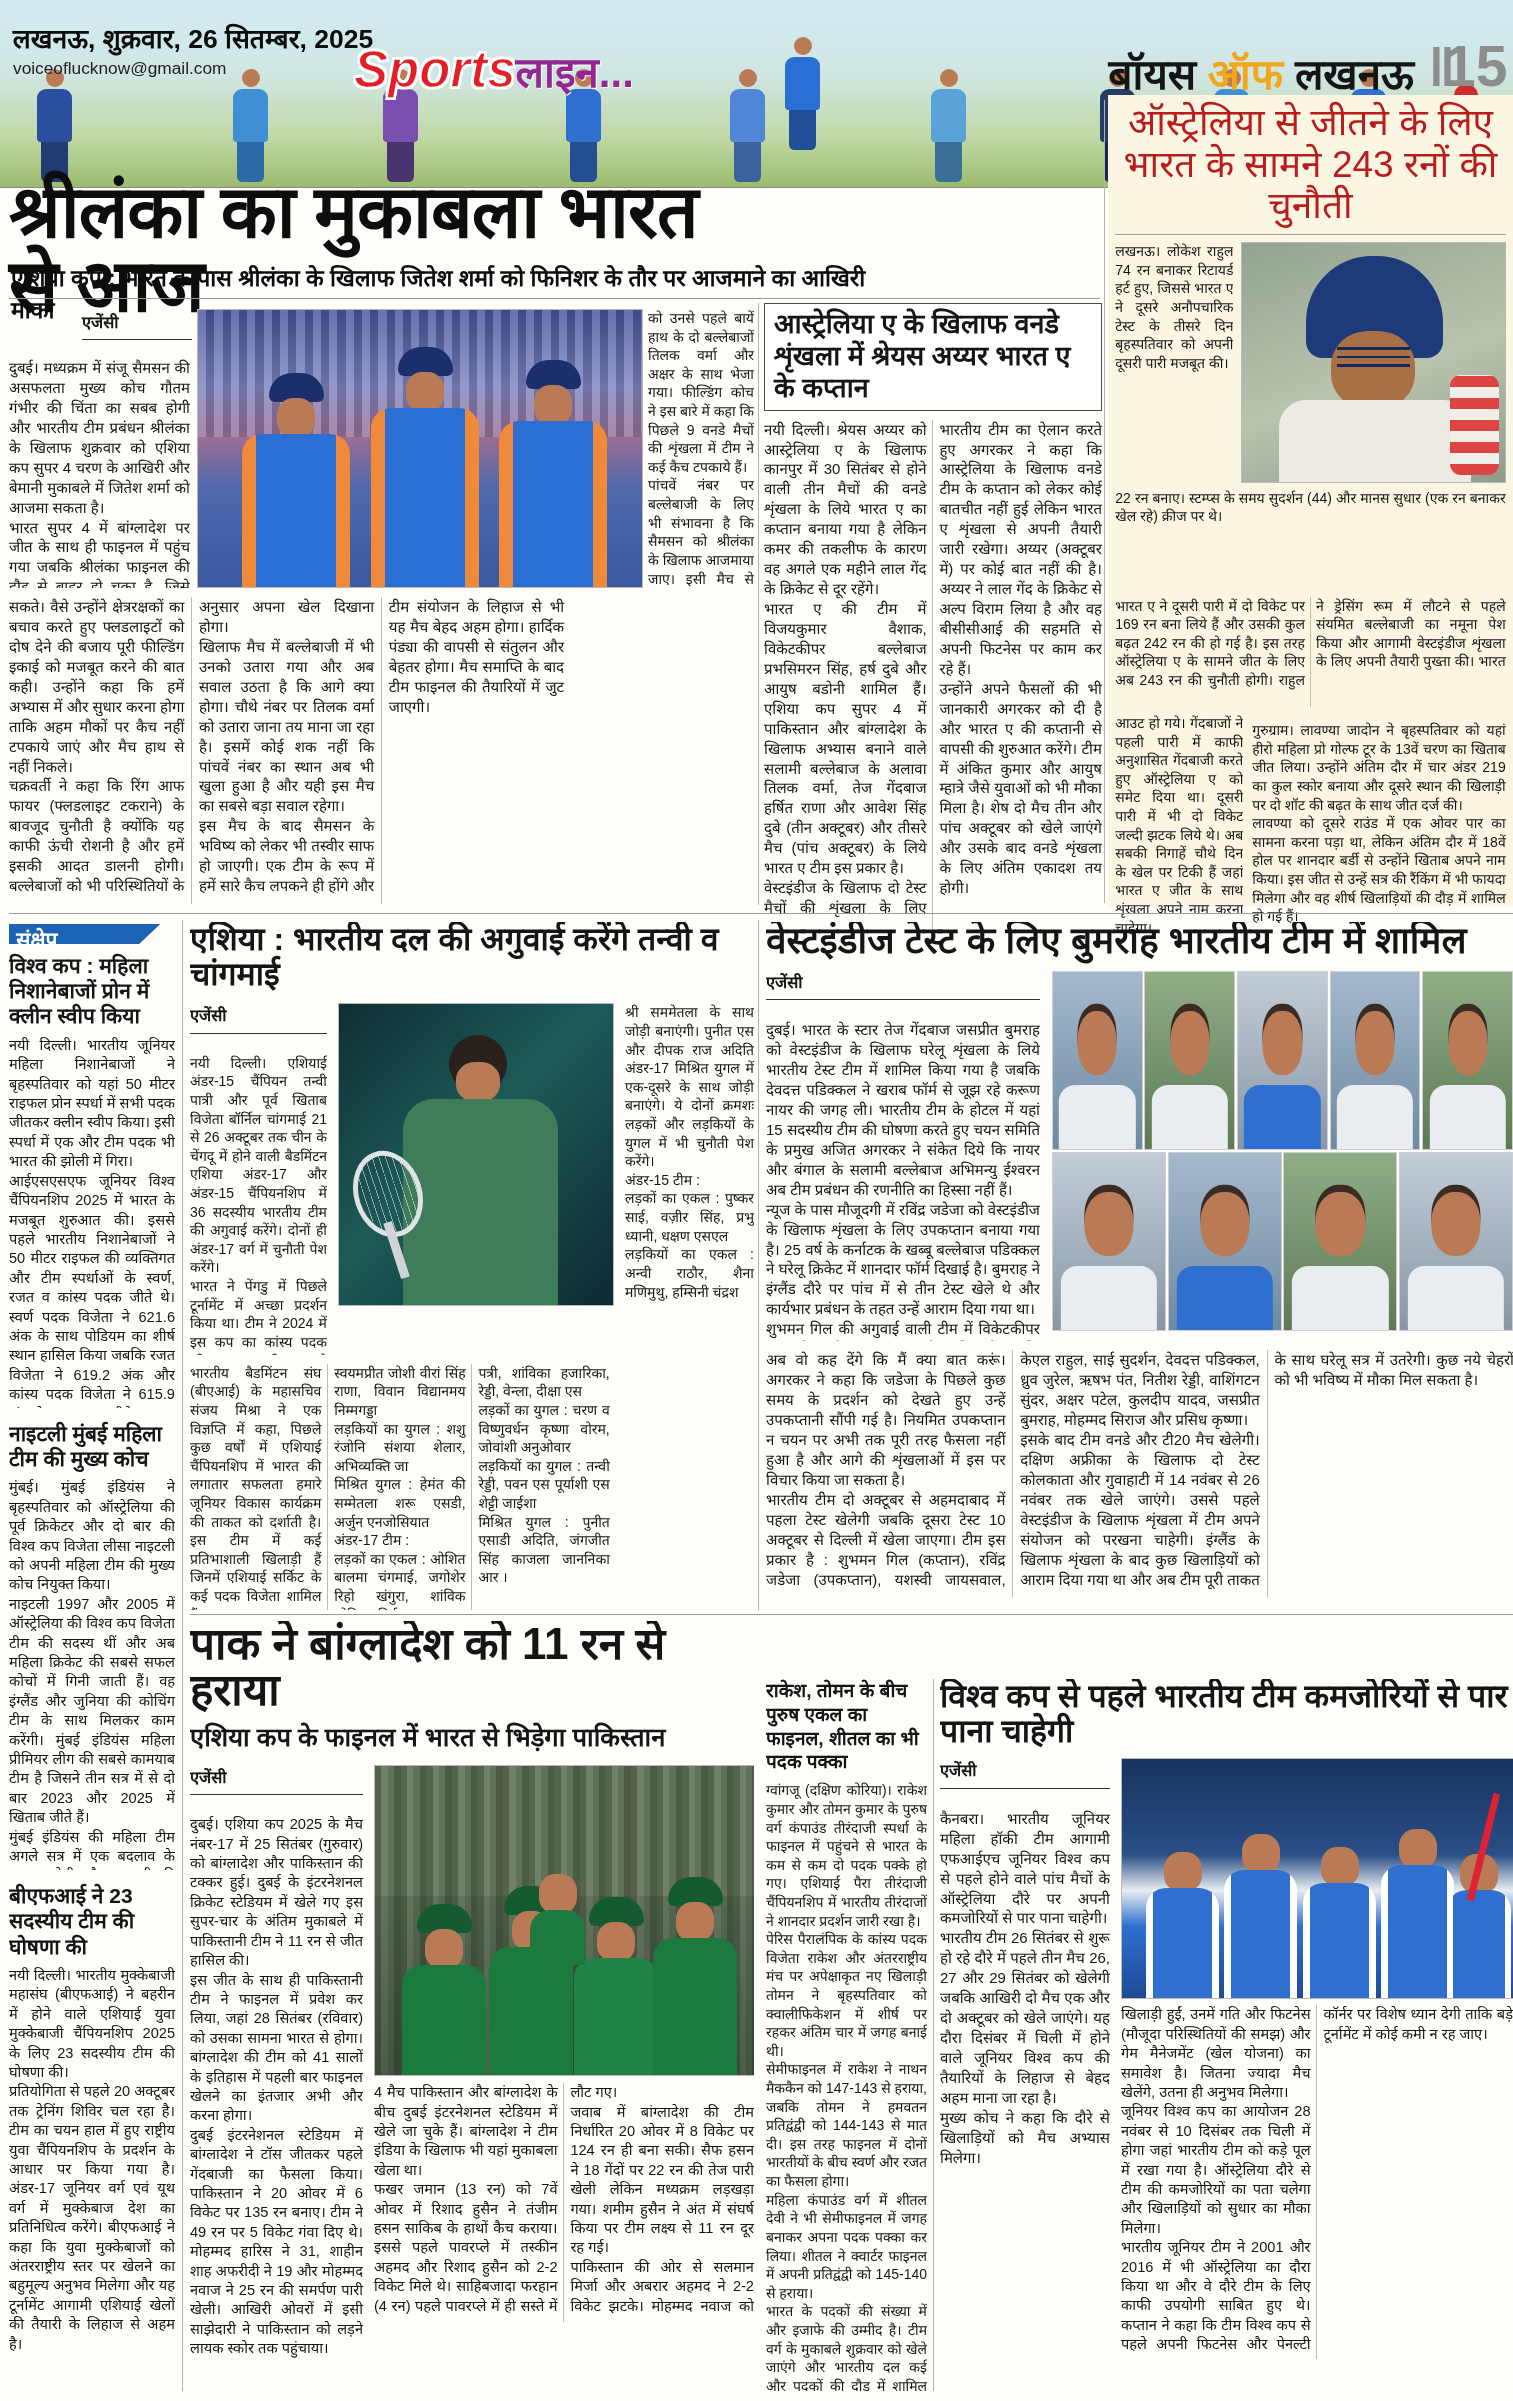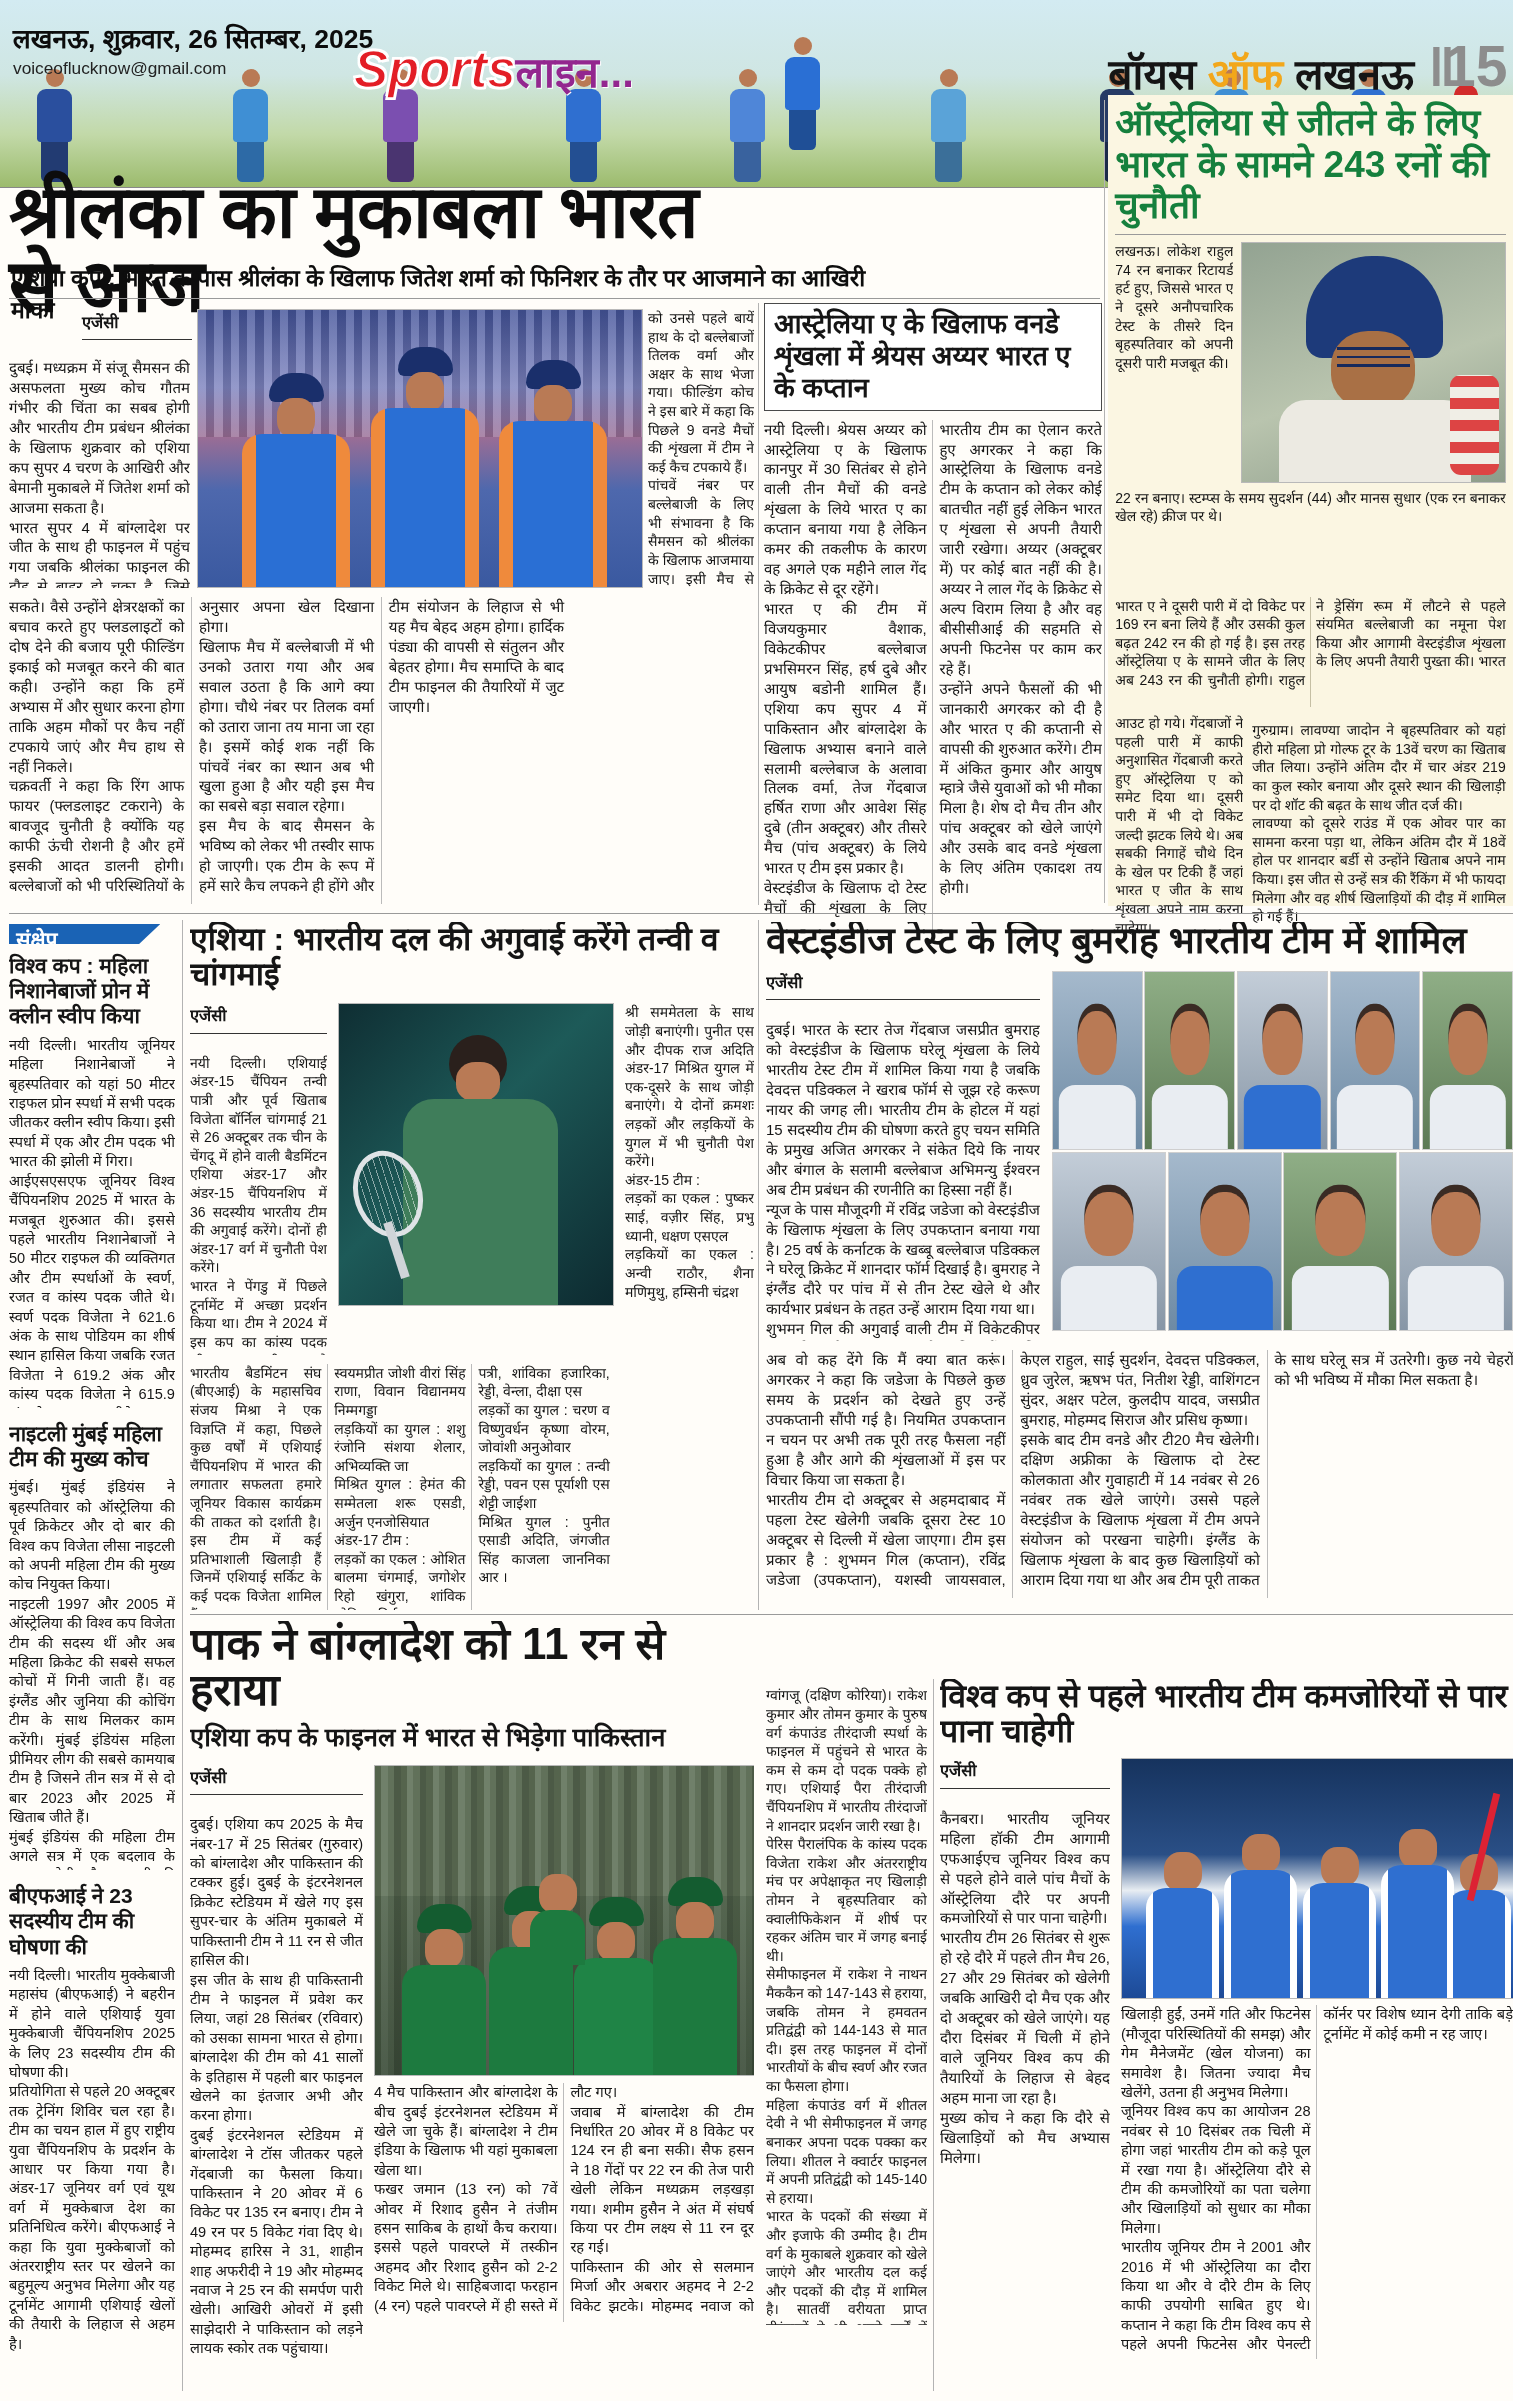--- a/index.html
+++ b/index.html
@@ -158,21 +158,21 @@
   <div class="abs" style="left:764px;top:303px;width:338px;height:601px;">
     <div class="boxed" style="padding:5px 9px;font-size:27px;font-weight:700;line-height:1.18;">आस्ट्रेलिया ए के खिलाफ वनडे शृंखला में श्रेयस अय्यर भारत ए के कप्तान</div>
     <div class="bodytext" style="margin-top:9px;height:511px;column-count:2;column-gap:12.8px;column-rule:0.9px solid #bbb;column-fill:auto;">नयी दिल्ली। श्रेयस अय्यर को आस्ट्रेलिया ए के खिलाफ कानपुर में 30 सितंबर से होने वाली तीन मैचों की वनडे शृंखला के लिये भारत ए का कप्तान बनाया गया है लेकिन कमर की तकलीफ के कारण वह अगले एक महीने लाल गेंद के क्रिकेट से दूर रहेंगे।
 भारत ए की टीम में विजयकुमार वैशाक, विकेटकीपर बल्लेबाज प्रभसिमरन सिंह, हर्ष दुबे और आयुष बडोनी शामिल हैं। एशिया कप सुपर 4 में पाकिस्तान और बांग्लादेश के खिलाफ अभ्यास बनाने वाले सलामी बल्लेबाज के अलावा तिलक वर्मा, तेज गेंदबाज हर्षित राणा और आवेश सिंह दुबे (तीन अक्टूबर) और तीसरे मैच (पांच अक्टूबर) के लिये भारत ए टीम इस प्रकार है।
 वेस्टइंडीज के खिलाफ दो टेस्ट मैचों की शृंखला के लिए भारतीय टीम का ऐलान करते हुए अगरकर ने कहा कि आस्ट्रेलिया के खिलाफ वनडे टीम के कप्तान को लेकर कोई बातचीत नहीं हुई लेकिन भारत ए शृंखला से अपनी तैयारी जारी रखेगा। अय्यर (अक्टूबर में) पर कोई बात नहीं की है। अय्यर ने लाल गेंद के क्रिकेट से अल्प विराम लिया है और वह बीसीसीआई की सहमति से अपनी फिटनेस पर काम कर रहे हैं।
 उन्होंने अपने फैसलों की भी जानकारी अगरकर को दी है और भारत ए की कप्तानी से वापसी की शुरुआत करेंगे। टीम में अंकित कुमार और आयुष म्हात्रे जैसे युवाओं को भी मौका मिला है। शेष दो मैच तीन और पांच अक्टूबर को खेले जाएंगे और उसके बाद वनडे शृंखला के लिए अंतिम एकादश तय होगी।</div>
   </div>
 
   <div class="vline" style="left:1104px;top:100px;height:803px;"></div>
   <div class="abs" style="left:1108px;top:95px;width:405px;height:811px;background:#fbf6e2;padding:7.3px 7.3px 0 7.3px;box-sizing:border-box;">
-    <div style="font-size:37px;font-weight:700;line-height:1.12;color:#15803d;">ऑस्ट्रेलिया से जीतने के लिए भारत के सामने 243 रनों की चुनौती</div>
+    <div style="font-size:37px;font-weight:400;line-height:1.12;color:#b91c1c;text-align:center;">ऑस्ट्रेलिया से जीतने के लिए भारत के सामने 243 रनों की चुनौती</div>
     <div class="hline" style="position:static;margin:7.3px 0;"></div>
     <div style="display:flex;gap:7.3px;">
       <div class="bodytext" style="width:124px;height:239px;font-size:14px;">लखनऊ। लोकेश राहुल 74 रन बनाकर रिटायर्ड हर्ट हुए, जिससे भारत ए ने दूसरे अनौपचारिक टेस्ट के तीसरे दिन बृहस्पतिवार को अपनी दूसरी पारी मजबूत की।</div>
       <div class="photo" style="width:263px;height:239px;background:linear-gradient(160deg,#93a392 0%,#b9c4ae 55%,#8d9c8a 100%);flex:none;">
         <div style="position:absolute;left:64px;top:12.8px;width:137px;height:102px;border-radius:66px 66px 16.4px 16.4px;background:#1d3a7a;"></div>
         <div style="position:absolute;left:89px;top:88px;width:84px;height:78px;border-radius:44%;background:#a97045;"></div>
         <div style="position:absolute;left:95px;top:102px;width:73px;height:27px;background:repeating-linear-gradient(0deg,transparent 0 5.5px,#16295c 5.5px 8.2px);"></div>
         <div style="position:absolute;left:37px;top:157px;width:192px;height:82px;border-radius:27px 27px 0 0;background:#eceae2;"></div>
         <div style="position:absolute;right:5.5px;bottom:7.3px;width:49px;height:100px;border-radius:11px;background:repeating-linear-gradient(0deg,#d44 0 11px,#f0eee6 11px 22px);"></div>
       </div>
@@ -311,20 +311,21 @@
         <div class="bodytext" style="margin-top:7.3px;height:239px;column-count:2;column-gap:12.8px;column-rule:0.9px solid #bbb;column-fill:auto;font-size:14.6px;">4 मैच पाकिस्तान और बांग्लादेश के बीच दुबई इंटरनेशनल स्टेडियम में खेले जा चुके हैं। बांग्लादेश ने टीम इंडिया के खिलाफ भी यहां मुकाबला खेला था।
 फखर जमान (13 रन) को 7वें ओवर में रिशाद हुसैन ने तंजीम हसन साकिब के हाथों कैच कराया। इससे पहले पावरप्ले में तस्कीन अहमद और रिशाद हुसैन को 2-2 विकेट मिले थे। साहिबजादा फरहान (4 रन) पहले पावरप्ले में ही सस्ते में लौट गए।
 जवाब में बांग्लादेश की टीम निर्धारित 20 ओवर में 8 विकेट पर 124 रन ही बना सकी। सैफ हसन ने 18 गेंदों पर 22 रन की तेज पारी खेली लेकिन मध्यक्रम लड़खड़ा गया। शमीम हुसैन ने अंत में संघर्ष किया पर टीम लक्ष्य से 11 रन दूर रह गई।
 पाकिस्तान की ओर से सलमान मिर्जा और अबरार अहमद ने 2-2 विकेट झटके। मोहम्मद नवाज को ऑलराउंड प्रदर्शन के लिए प्लेयर ऑफ द मैच चुना गया। पाकिस्तान अब फाइनल में 28 सितंबर को भारत से भिड़ेगा। एशिया कप में पाकिस्तान की बी-20 में अजय रन बेहद अहम साबित हुए और अब सबकी निगाहें खिताबी महामुकाबले पर टिकी हैं।</div>
       </div>
     </div>
   </div>
 
   <div class="vline" style="left:933px;top:1679px;height:712px;"></div>
   <div class="abs" style="left:766px;top:1679px;width:161px;height:712px;overflow:hidden;">
+    <div style="font-size:19px;font-weight:800;line-height:1.25;">राकेश, तोमन के बीच पुरुष एकल का फाइनल, शीतल का भी पदक पक्का</div>
     <div class="bodytext" style="margin-top:7.3px;height:639px;font-size:14px;">ग्वांगजू (दक्षिण कोरिया)। राकेश कुमार और तोमन कुमार के पुरुष वर्ग कंपाउंड तीरंदाजी स्पर्धा के फाइनल में पहुंचने से भारत के कम से कम दो पदक पक्के हो गए। एशियाई पैरा तीरंदाजी चैंपियनशिप में भारतीय तीरंदाजों ने शानदार प्रदर्शन जारी रखा है।
 पेरिस पैरालंपिक के कांस्य पदक विजेता राकेश और अंतरराष्ट्रीय मंच पर अपेक्षाकृत नए खिलाड़ी तोमन ने बृहस्पतिवार को क्वालीफिकेशन में शीर्ष पर रहकर अंतिम चार में जगह बनाई थी।
 सेमीफाइनल में राकेश ने नाथन मैककैन को 147-143 से हराया, जबकि तोमन ने हमवतन प्रतिद्वंद्वी को 144-143 से मात दी। इस तरह फाइनल में दोनों भारतीयों के बीच स्वर्ण और रजत का फैसला होगा।
 महिला कंपाउंड वर्ग में शीतल देवी ने भी सेमीफाइनल में जगह बनाकर अपना पदक पक्का कर लिया। शीतल ने क्वार्टर फाइनल में अपनी प्रतिद्वंद्वी को 145-140 से हराया।
 भारत के पदकों की संख्या में और इजाफे की उम्मीद है। टीम वर्ग के मुकाबले शुक्रवार को खेले जाएंगे और भारतीय दल कई और पदकों की दौड़ में शामिल है। सातवीं वरीयता प्राप्त तीरंदाजों ने भी अपने वर्गों में जीत दर्ज कर उम्मीदें बढ़ाई हैं।</div>
   </div>
 
   <div class="abs" style="left:940px;top:1679px;width:573px;height:712px;overflow:hidden;">
     <div style="font-size:32px;font-weight:800;line-height:1.1;">विश्व कप से पहले भारतीय टीम कमजोरियों से पार पाना चाहेगी</div>
     <div style="display:flex;gap:11px;margin-top:9px;">

